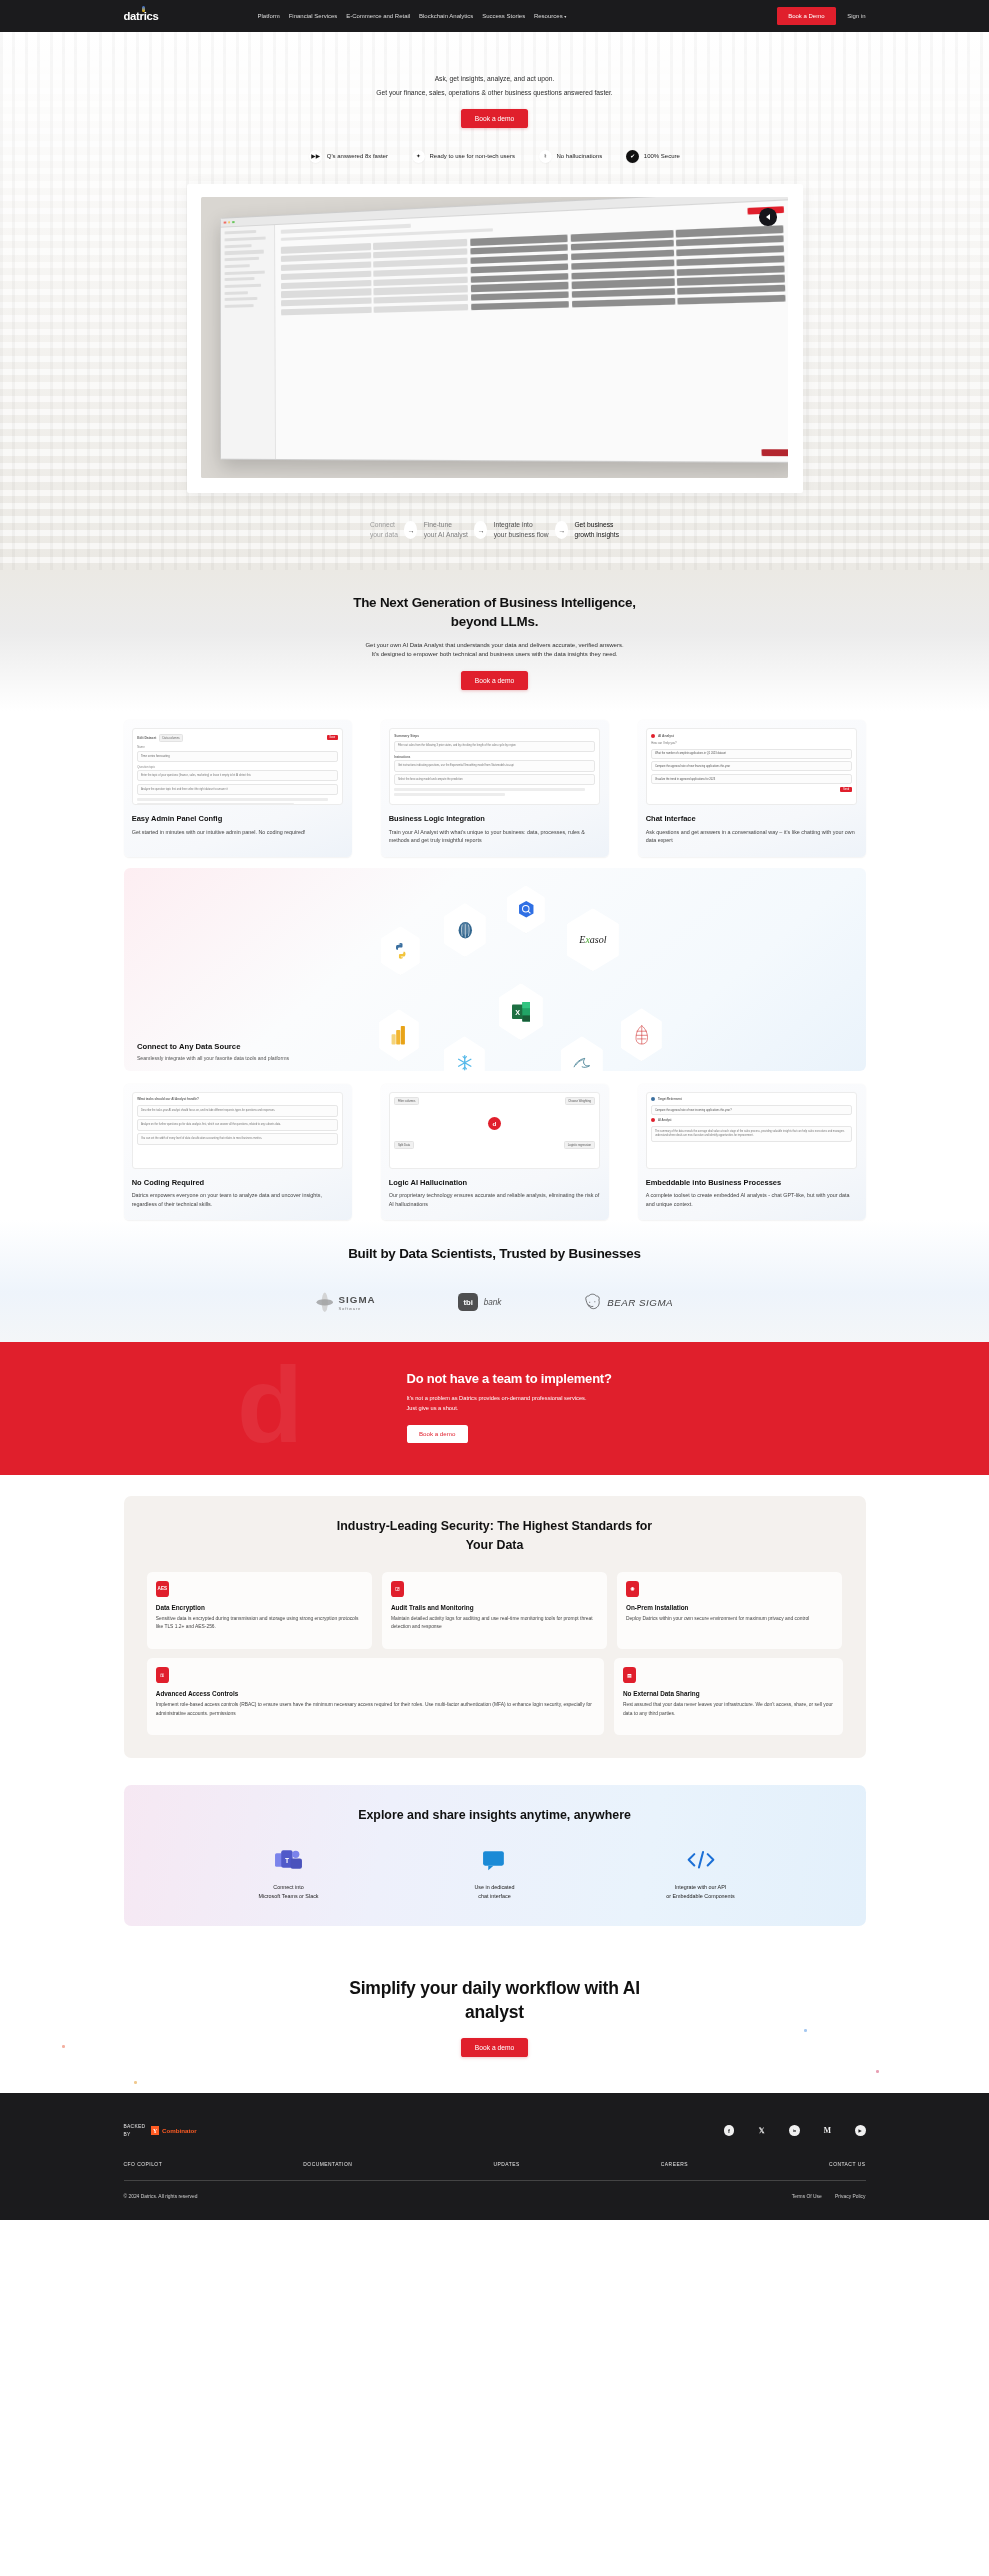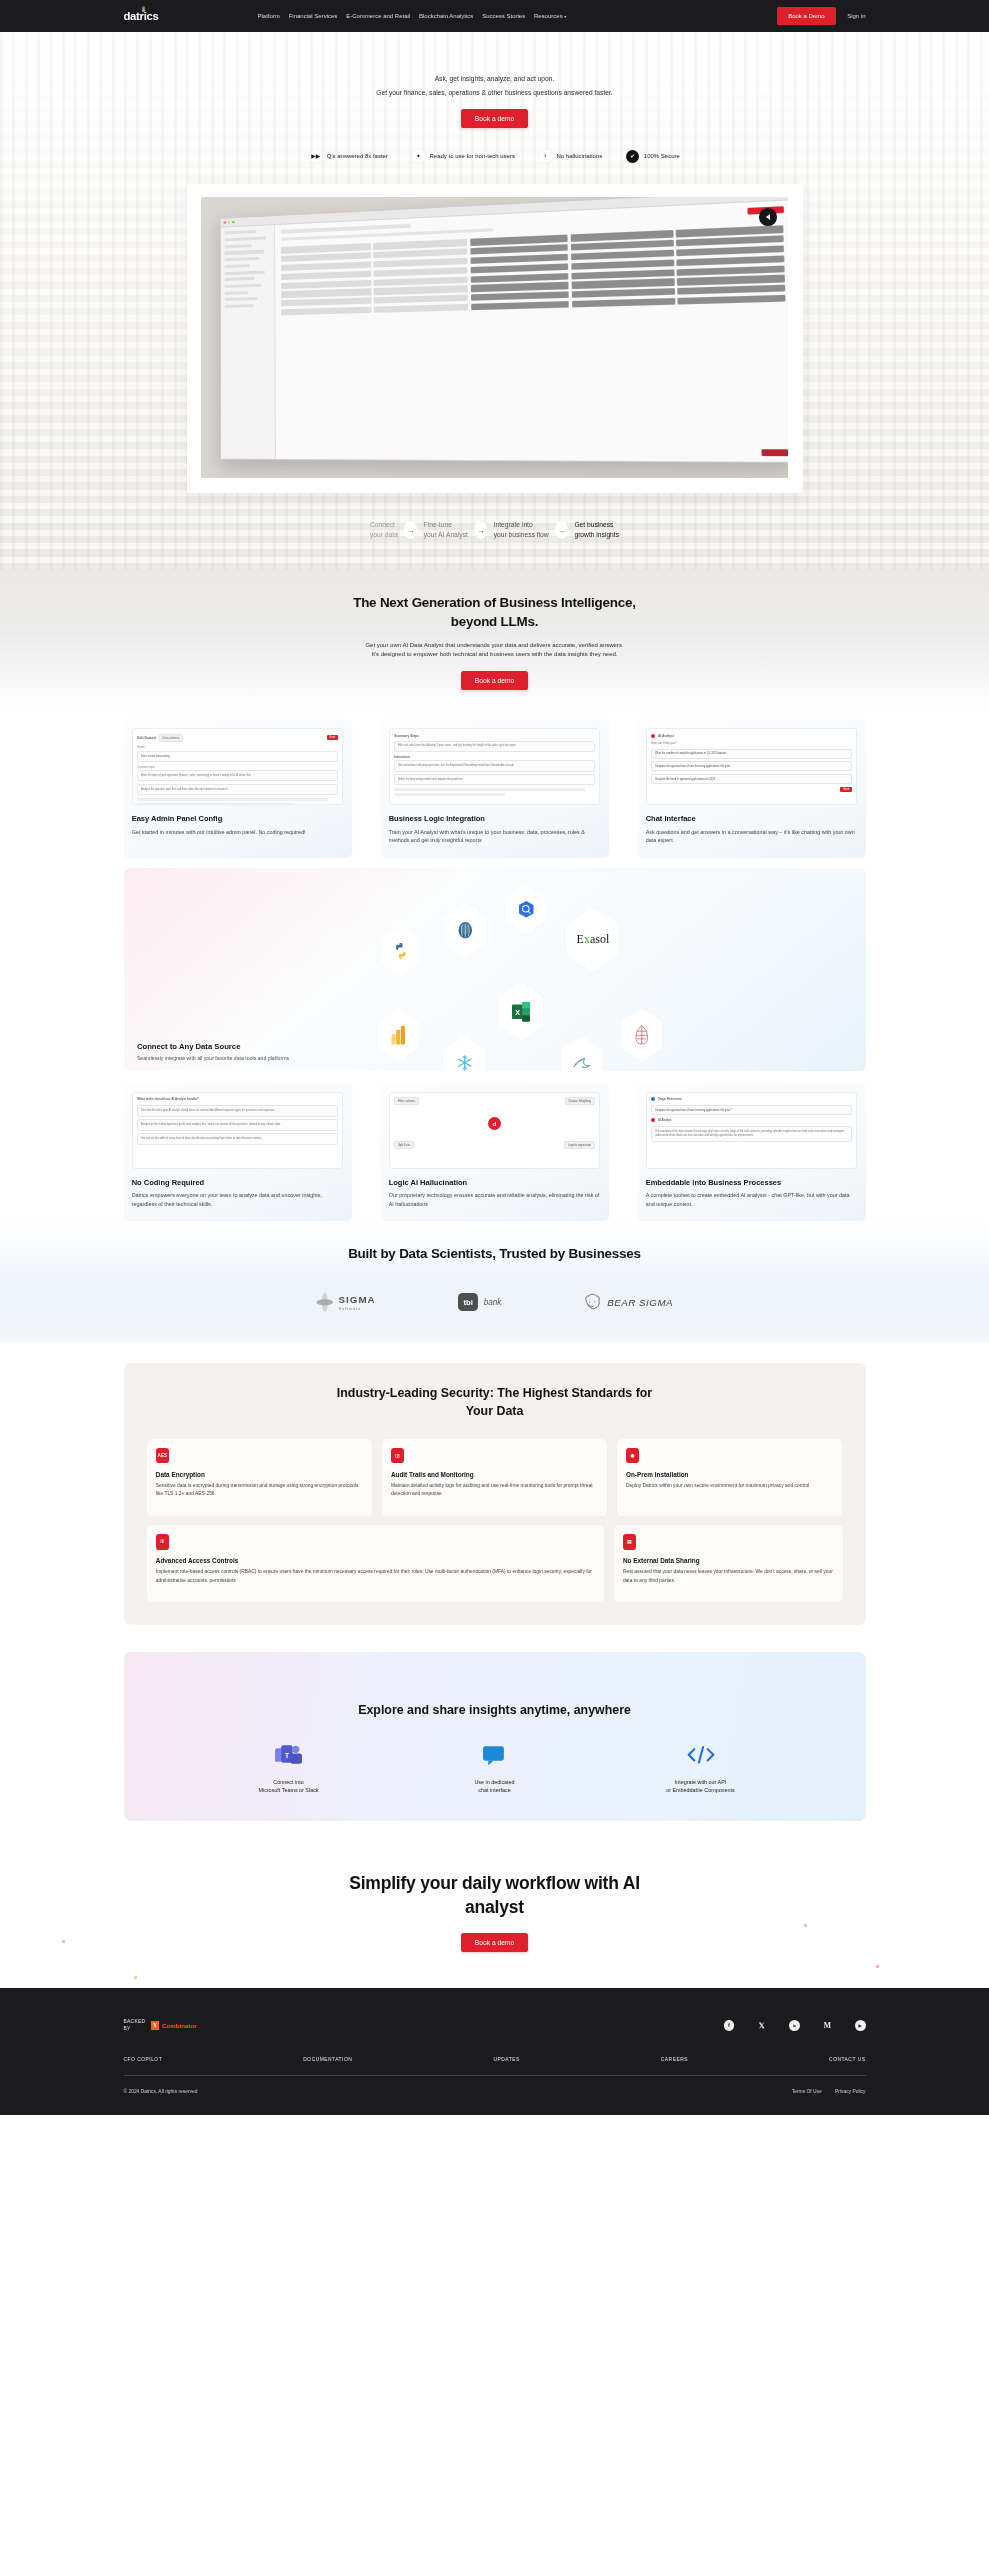--- a/index.html
+++ b/index.html
@@ -117,21 +117,21 @@
   .scards{display:grid;grid-template-columns:repeat(3,1fr);gap:9.3px;margin-top:17.5px;text-align:left;}
   .scard{background:#fdfcfb;border-radius:5.2px;padding:9.3px 9.3px 11.3px;min-height:77px;}
   .sicon{width:13px;height:15.5px;border-radius:3.1px;background:#e01f2c;display:flex;align-items:center;justify-content:center;color:#fff;font-size:4.6px;font-weight:700;}
   .scard h4{margin-top:7.2px;font-size:6.4px;font-weight:700;color:#111;}
   .scard p{margin-top:4.1px;font-size:4.9px;line-height:1.75;color:#444;}
   .scards2{display:grid;grid-template-columns:2fr 1fr;gap:9.3px;margin-top:9.3px;text-align:left;}
 
   
   .explore-outer{background:#fff;padding:8.2px 0 26px;}
   .explore{width:742px;margin:0 auto;background:linear-gradient(100deg,#f6e8f3 0%,#eef0fb 35%,#e9f3fc 70%,#e3f0fb 100%);border-radius:7.2px;padding:23px 0 26px;text-align:center;}
-  .explore h2{font-size:12.4px;font-weight:700;color:#111;margin-top:28px;}
+  .explore h2{font-size:12.4px;font-weight:700;color:#111;}
   .ecols{display:flex;justify-content:center;gap:98px;margin-top:24px;}
   .ecol{width:108px;}
   .ecol .eicon{height:29px;display:flex;align-items:center;justify-content:center;}
   .ecol p{margin-top:8.2px;font-size:5.4px;line-height:1.6;color:#222;}
 
   
   .final{background:#fff;text-align:center;padding:25px 0 36px;position:relative;overflow:hidden;}
   .final h2{font-size:17.5px;font-weight:700;line-height:1.35;letter-spacing:-0.2px;color:#111;}
   .dots-deco{position:absolute;inset:0;pointer-events:none;}
   .ddot{position:absolute;width:2.6px;height:2.6px;border-radius:50%;}
@@ -395,21 +395,21 @@
 
         <div class="hexwrap" style="left:370px;top:4.1px;width:38px;height:48px;">
           <svg width="18.5" height="18.5" viewBox="0 0 40 40">
               <path d="M20 2l15.6 9v18L20 38 4.4 29V11z" fill="#2f6fe4"></path>
               <circle cx="19" cy="19" r="7" fill="none" stroke="#fff" stroke-width="2.2"></circle>
               <path d="M24 24l5 5" stroke="#fff" stroke-width="2.4"></path>
             </svg>
         </div>
 
         <div class="hexwrap" style="left:430px;top:27px;width:52px;height:63px;">
-          <span style="font-family:'Liberation Serif',serif;font-size:12px;color:#1a1a1a;">E<span style="color:#4aa832">x</span>asol</span>
+          <span style="font-family:'Liberation Serif',serif;font-size:10px;color:#1a1a1a;font-style:italic;">E<span style="color:#4aa832">x</span>asol</span>
         </div>
 
         <div class="hexwrap" style="left:242px;top:128px;width:40px;height:52px;">
           <svg width="15.5" height="18.5" viewBox="0 0 30 36">
               <rect x="1" y="16" width="8" height="20" rx="1.5" fill="#f5d47a"></rect>
               <rect x="10" y="8" width="8" height="28" rx="1.5" fill="#f2b632"></rect>
               <rect x="19" y="0" width="8" height="36" rx="1.5" fill="#e8a317"></rect>
             </svg>
         </div>
 
@@ -515,20 +515,30 @@
       <div class="logo-item">
         <svg width="18.5" height="19.6" viewBox="0 0 36 38" fill="none" stroke="#222" stroke-width="1.4">
             <path d="M6 14c-2-5 1-9 5-8 3-5 12-5 15 0 4-1 7 3 5 8 2 6-1 14-8 16-6 2-14-3-17-16z"></path>
             <path d="M10 22c2 3 6 5 10 4M12 18h2M22 17h2"></path>
           </svg>
         <span style="font-size:9.8px;color:#222;letter-spacing:0.5px;font-style:italic;">BEAR SIGMA</span>
       </div>
     </div>
   </div>
 
+  <div class="redcta">
+    <div class="red-d">d</div>
+    <div class="band">
+      <div class="red-body">
+        <h2>Do not have a team to implement?</h2>
+        <p><span>It's not a problem as Datrics provides on-demand professional services.</span><br><span>Just give us a shout.</span></p>
+        <button class="btn-white">Book a demo</button>
+      </div>
+    </div>
+  </div>
 
   <div class="security-outer">
     <div class="security">
       <h2>
         <span>Industry-Leading Security: The Highest Standards for</span><br>
         <span>Your Data</span>
       </h2>
       <div class="scards">
         <div class="scard">
           <div class="sicon">AES</div>

